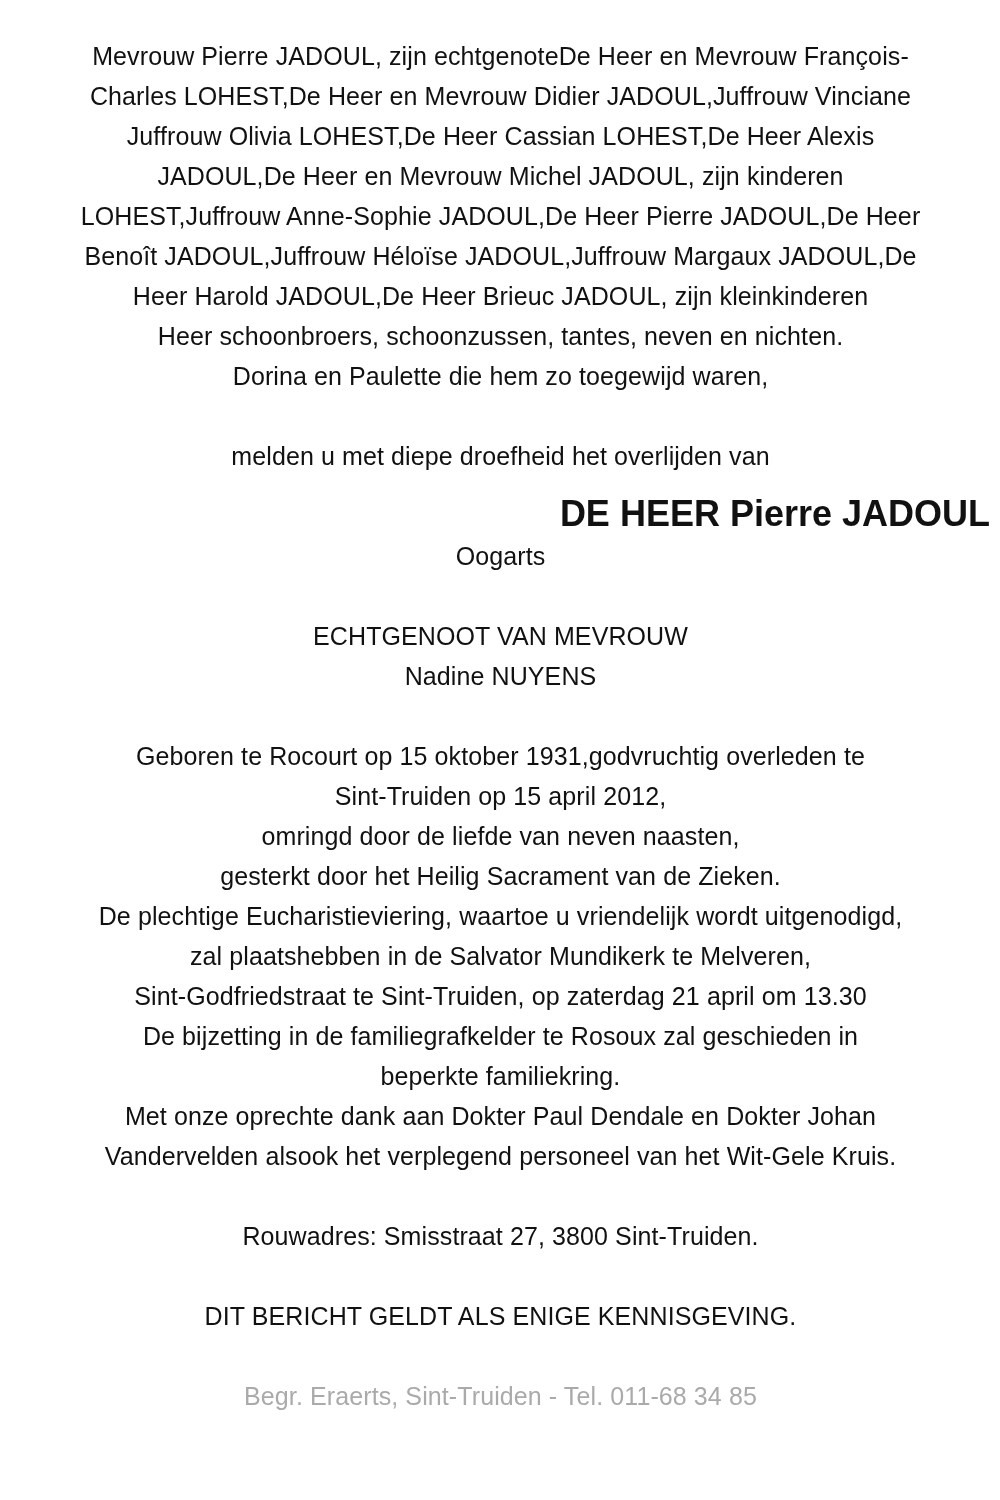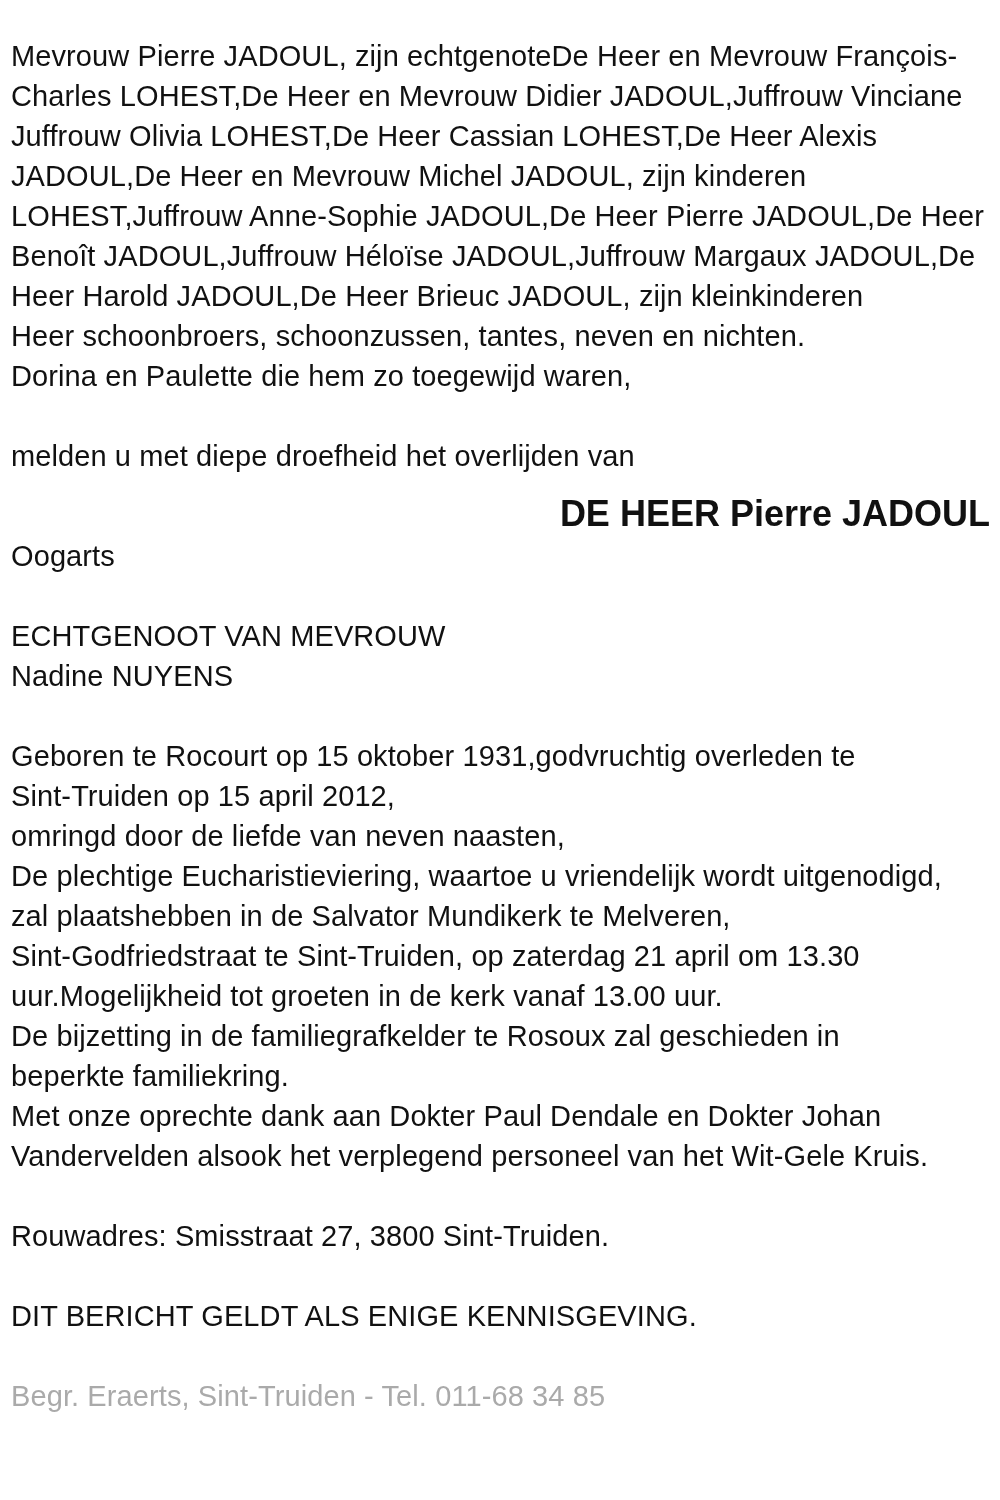--- a/index.html
+++ b/index.html
@@ -11,24 +11,25 @@
       width: 1000px;
       height: 1500px;
       overflow: hidden;
       font-family: "Liberation Sans", "DejaVu Sans", sans-serif;
       color: #111111;
     }
     .page {
       padding: 36px 10px 0 11px;
     }
     .line {
-      font-size: 29px;
+      font-size: 25px;
       line-height: 40px;
       white-space: nowrap;
       letter-spacing: 0.1px;
+      text-align: center;
     }
     .blank {
       height: 40px;
     }
     .title {
       font-size: 36px;
       font-weight: bold;
       line-height: 44px;
       margin-top: 16px;
       margin-bottom: 0;
@@ -66,24 +67,24 @@
 
   <div class="line">ECHTGENOOT VAN MEVROUW</div>
   <div class="line">Nadine NUYENS</div>
 
   <div class="blank"></div>
 
   <div>
     <div class="line">Geboren te Rocourt op 15 oktober 1931,godvruchtig overleden te</div>
     <div class="line">Sint-Truiden op 15 april 2012,</div>
     <div class="line">omringd door de liefde van neven naasten,</div>
+    <div class="line">gesterkt door het Heilig Sacrament van de Zieken.</div>
     <div class="line">De plechtige Eucharistieviering, waartoe u vriendelijk wordt uitgenodigd,</div>
     <div class="line">zal plaatshebben in de Salvator Mundikerk te Melveren,</div>
     <div class="line">Sint-Godfriedstraat te Sint-Truiden, op zaterdag 21 april om 13.30</div>
-    <div class="line">uur.Mogelijkheid tot groeten in de kerk vanaf 13.00 uur.</div>
     <div class="line">De bijzetting in de familiegrafkelder te Rosoux zal geschieden in</div>
     <div class="line">beperkte familiekring.</div>
     <div class="line">Met onze oprechte dank aan Dokter Paul Dendale en Dokter Johan</div>
     <div class="line">Vandervelden alsook het verplegend personeel van het Wit-Gele Kruis.</div>
   </div>
 
   <div class="blank"></div>
 
   <div class="line">Rouwadres: Smisstraat 27, 3800 Sint-Truiden.</div>
 

